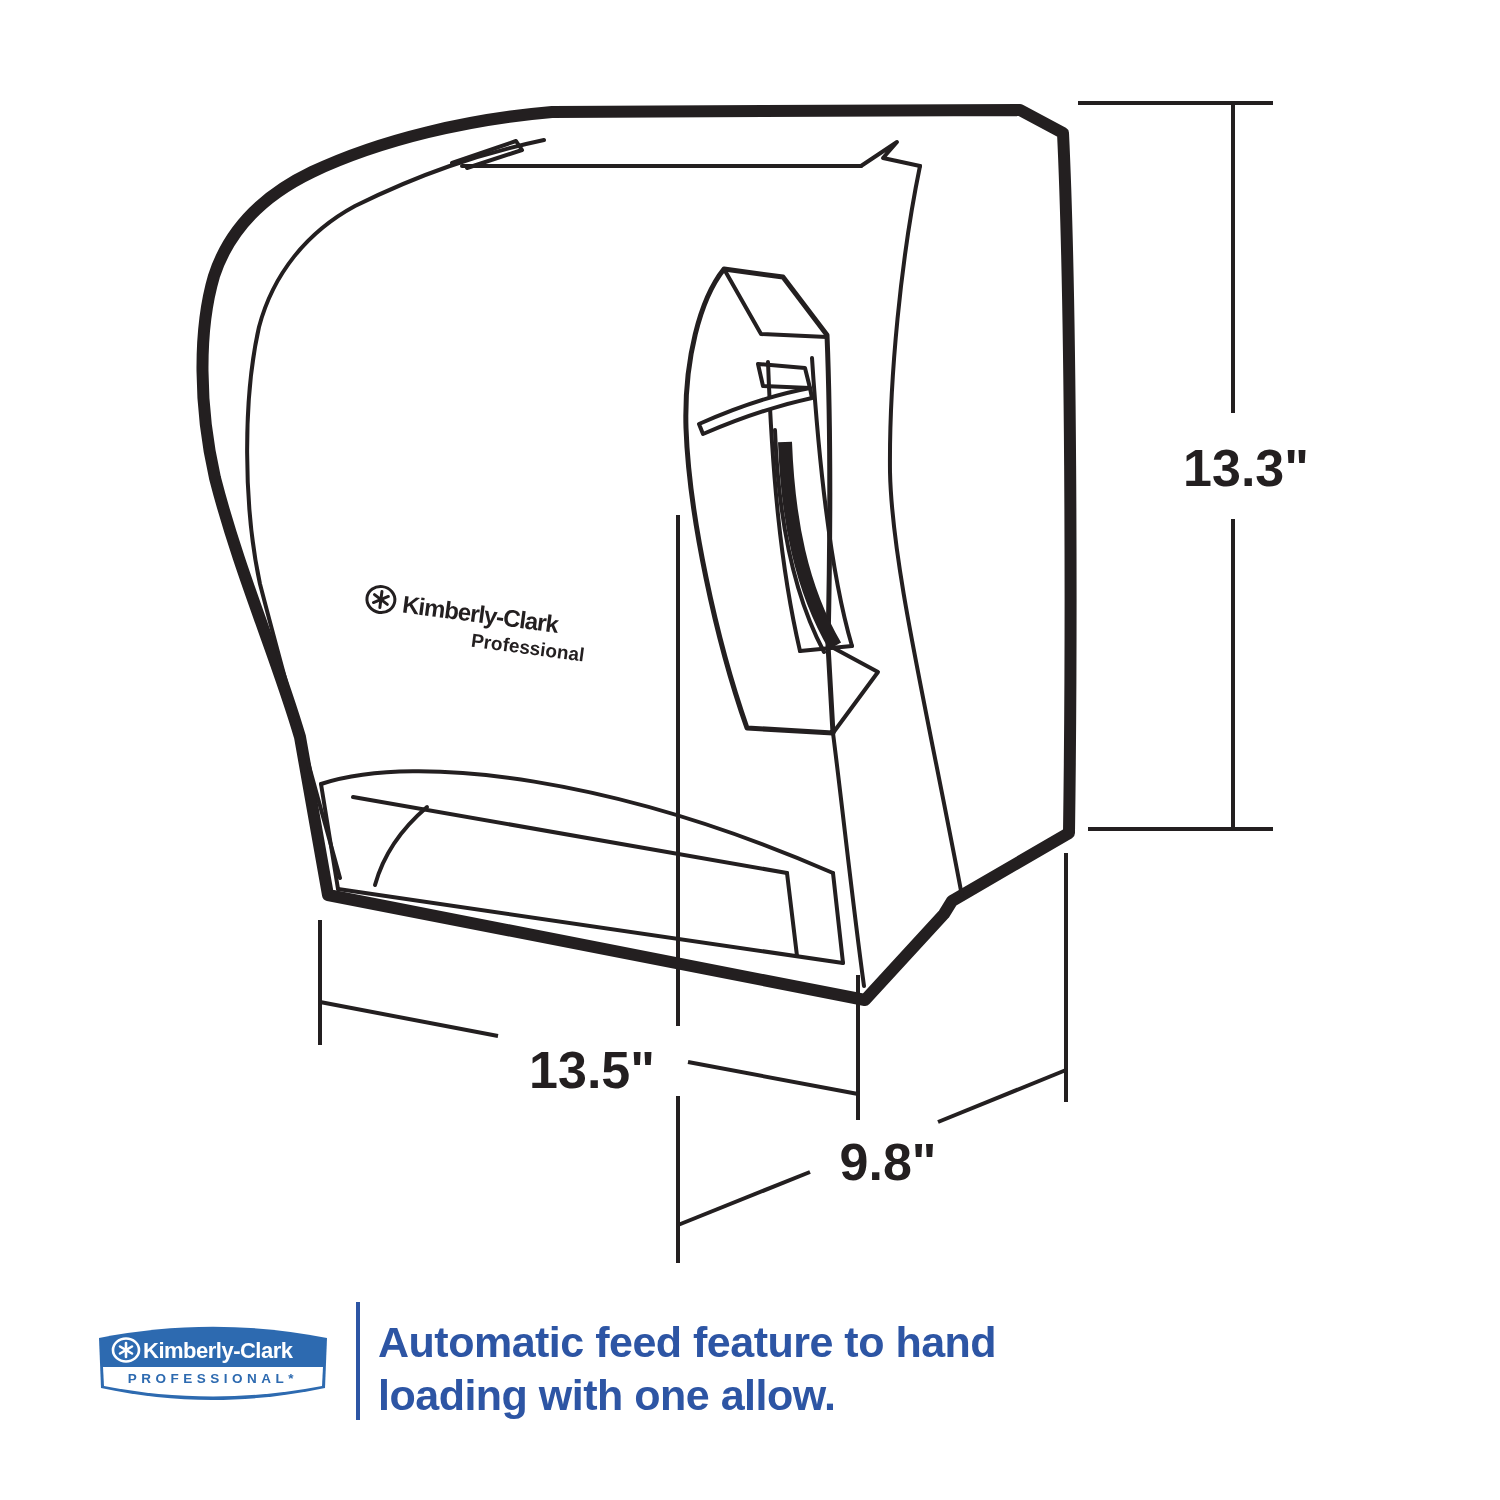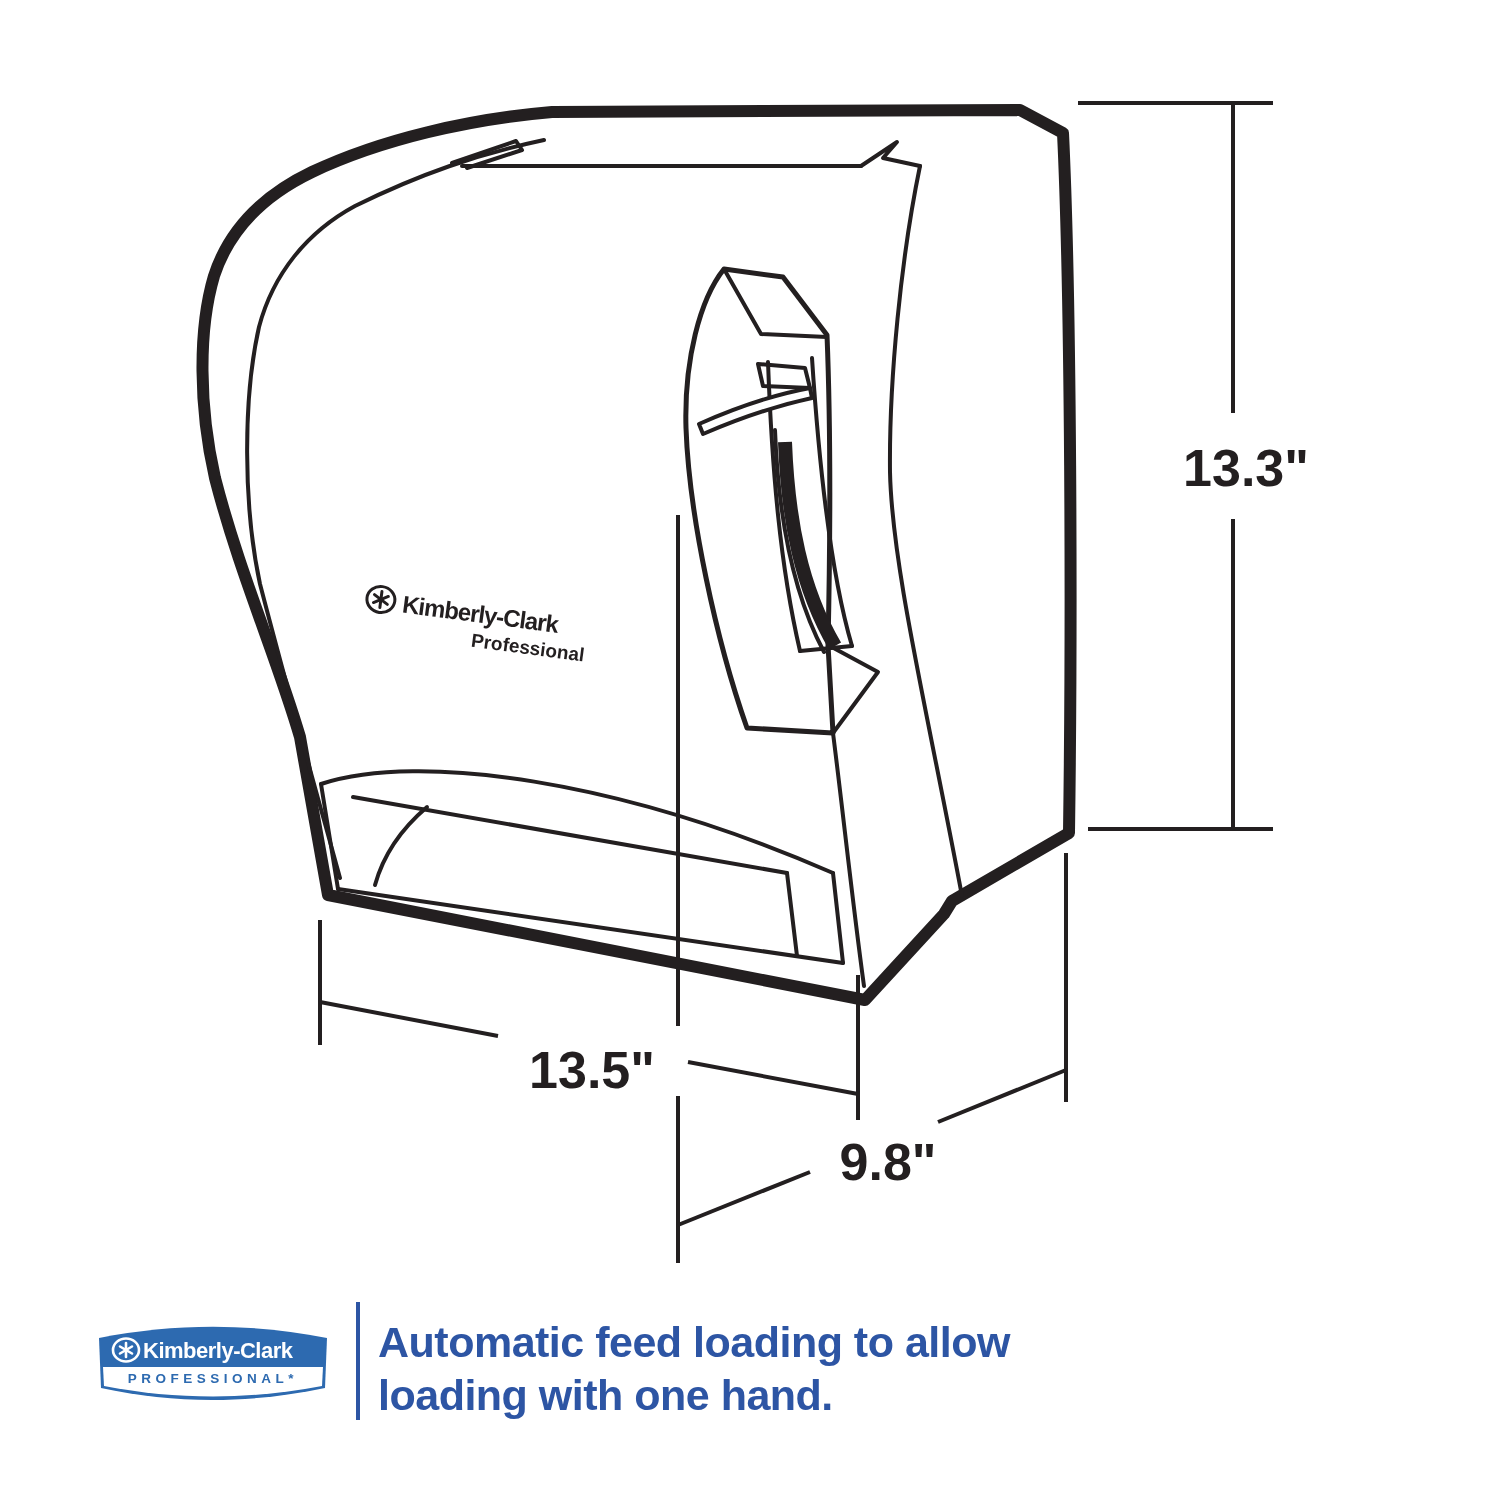--- a/index.html
+++ b/index.html
@@ -139,15 +139,15 @@
     <line x1="25" y1="28.5" x2="37" y2="35.5"></line>
     <line x1="25" y1="35.5" x2="37" y2="28.5"></line>
   </g>
   <text class="badge-kc" x="48" y="40">Kimberly-Clark</text>
   <text class="badge-prof" x="118" y="65" text-anchor="middle" fill="var(--badge-blue)">PROFESSIONAL*</text>
 </svg>
 
 <div class="divider"></div>
 
 <div class="caption">
-  <div>Automatic feed loading to allow</div>
-  <div>loading with one hand.</div>
+  <div>Automatic feed feature to hand</div>
+  <div>loading with one allow.</div>
 </div>
 
 </body></html>

